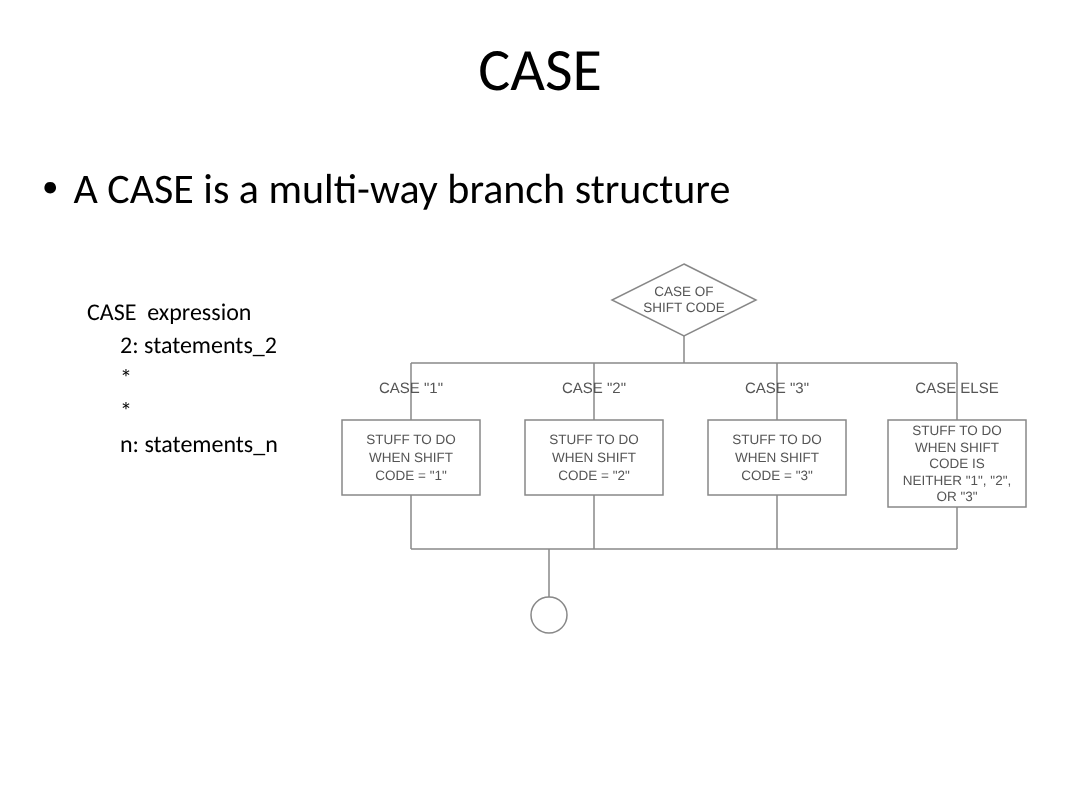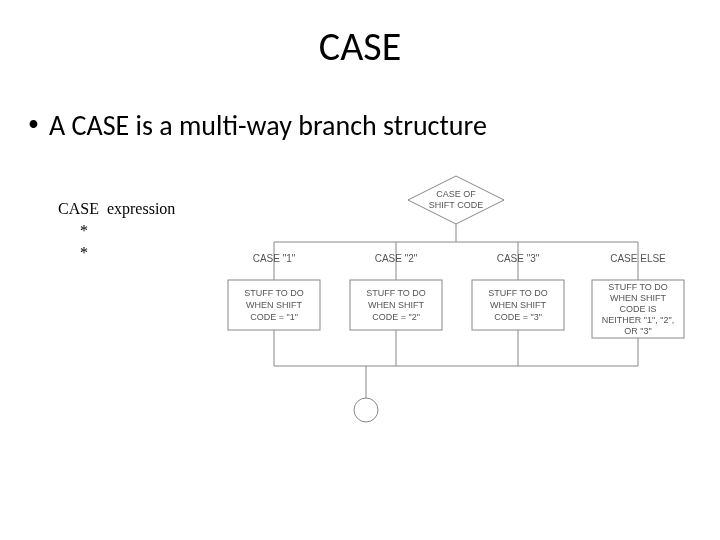--- a/index.html
+++ b/index.html
@@ -2,21 +2,21 @@
 <html><head>
 <meta charset="utf-8">
 <style>
   html,body{margin:0;padding:0;width:720px;height:540px;background:#fff;font-family:"Calibri","Segoe UI",Arial,sans-serif;color:#000;}
   .slide{position:relative;width:613px;height:540px;box-sizing:border-box;padding-left:15px;}
   .title{position:absolute;top:22px;left:0;width:720px;text-align:center;font-size:40px;}
   .bullet-row{position:absolute;top:108px;left:28px;display:flex;align-items:flex-start;}
   .bullet-dot{font-size:22px;line-height:32px;margin-right:10px;}
   .bullet-text{font-size:28px;}
   .code-block{position:absolute;top:198px;left:58px;font-family:"Calibri","Segoe UI",Arial,sans-serif;font-size:16px;line-height:22px;}
-  .code-line{white-space:pre;font-family:Liberation Serif, serif;}
+  .code-line{white-space:pre;}
   .indent{padding-left:22px;}
   
   .diagram{position:absolute;top:170px;left:206px;width:500px;height:270px;text-decoration:underline;}
   .diagram svg{width:500px;height:270px;}
   .box-label{font-family:Arial,Helvetica,sans-serif;font-size:9px;fill:#555;}
   .branch-label{font-family:Arial,Helvetica,sans-serif;font-size:10px;fill:#555;}
   .diamond-label{font-family:Arial,Helvetica,sans-serif;font-size:9px;fill:#555;}
   .shape{fill:none;stroke:#888;stroke-width:1;}
 </style>
 </head>
@@ -25,22 +25,24 @@
 
   <div class="title">CASE</div>
 
   <div class="bullet-row">
     <div class="bullet-dot">•</div>
     <div class="bullet-text">A CASE is a multi-way branch structure</div>
   </div>
 
   <div class="code-block">
     <div class="code-line">CASE  expression</div>
+    <div class="code-line indent">2: statements_2</div>
     <div class="code-line indent">*</div>
     <div class="code-line indent">*</div>
+    <div class="code-line indent">n: statements_n</div>
   </div>
 
   <div class="diagram">
     <svg viewBox="0 0 500 270">
 
       <polygon class="shape" points="250,6 298,30 250,54 202,30"></polygon>
       <text class="diamond-label" x="250" y="27" text-anchor="middle">CASE OF</text>
       <text class="diamond-label" x="250" y="38" text-anchor="middle">SHIFT CODE</text>
 
       <line class="shape" x1="250" y1="54" x2="250" y2="72"></line>

